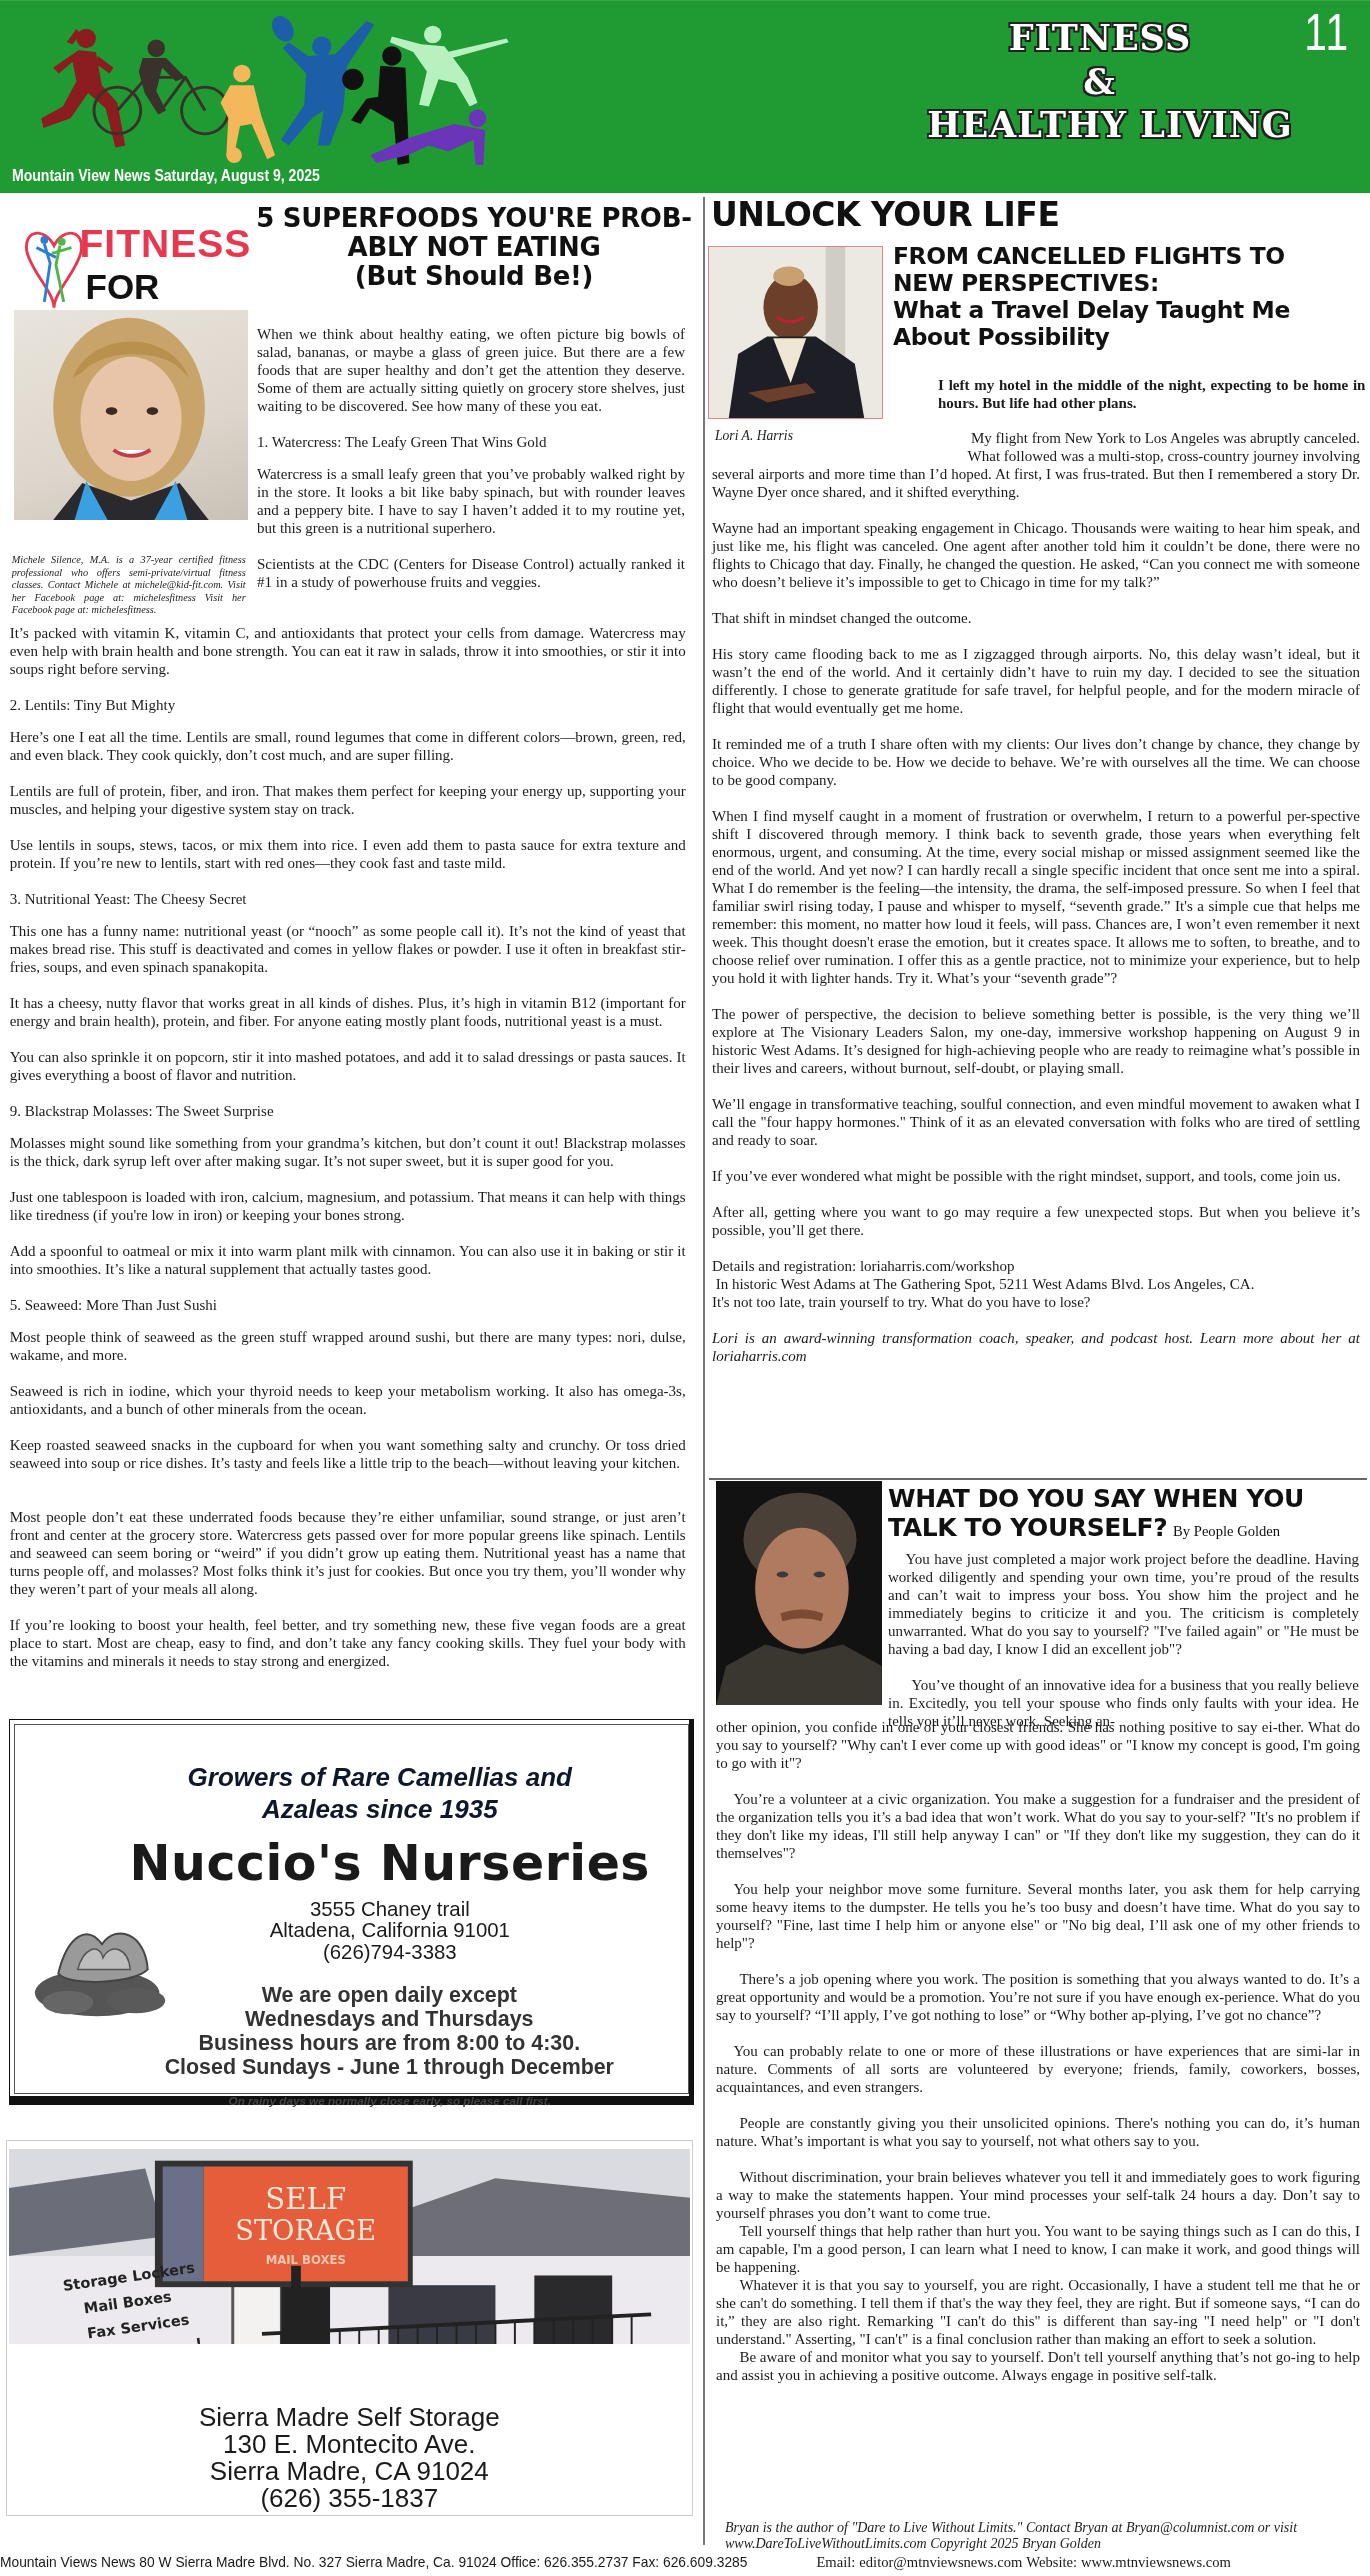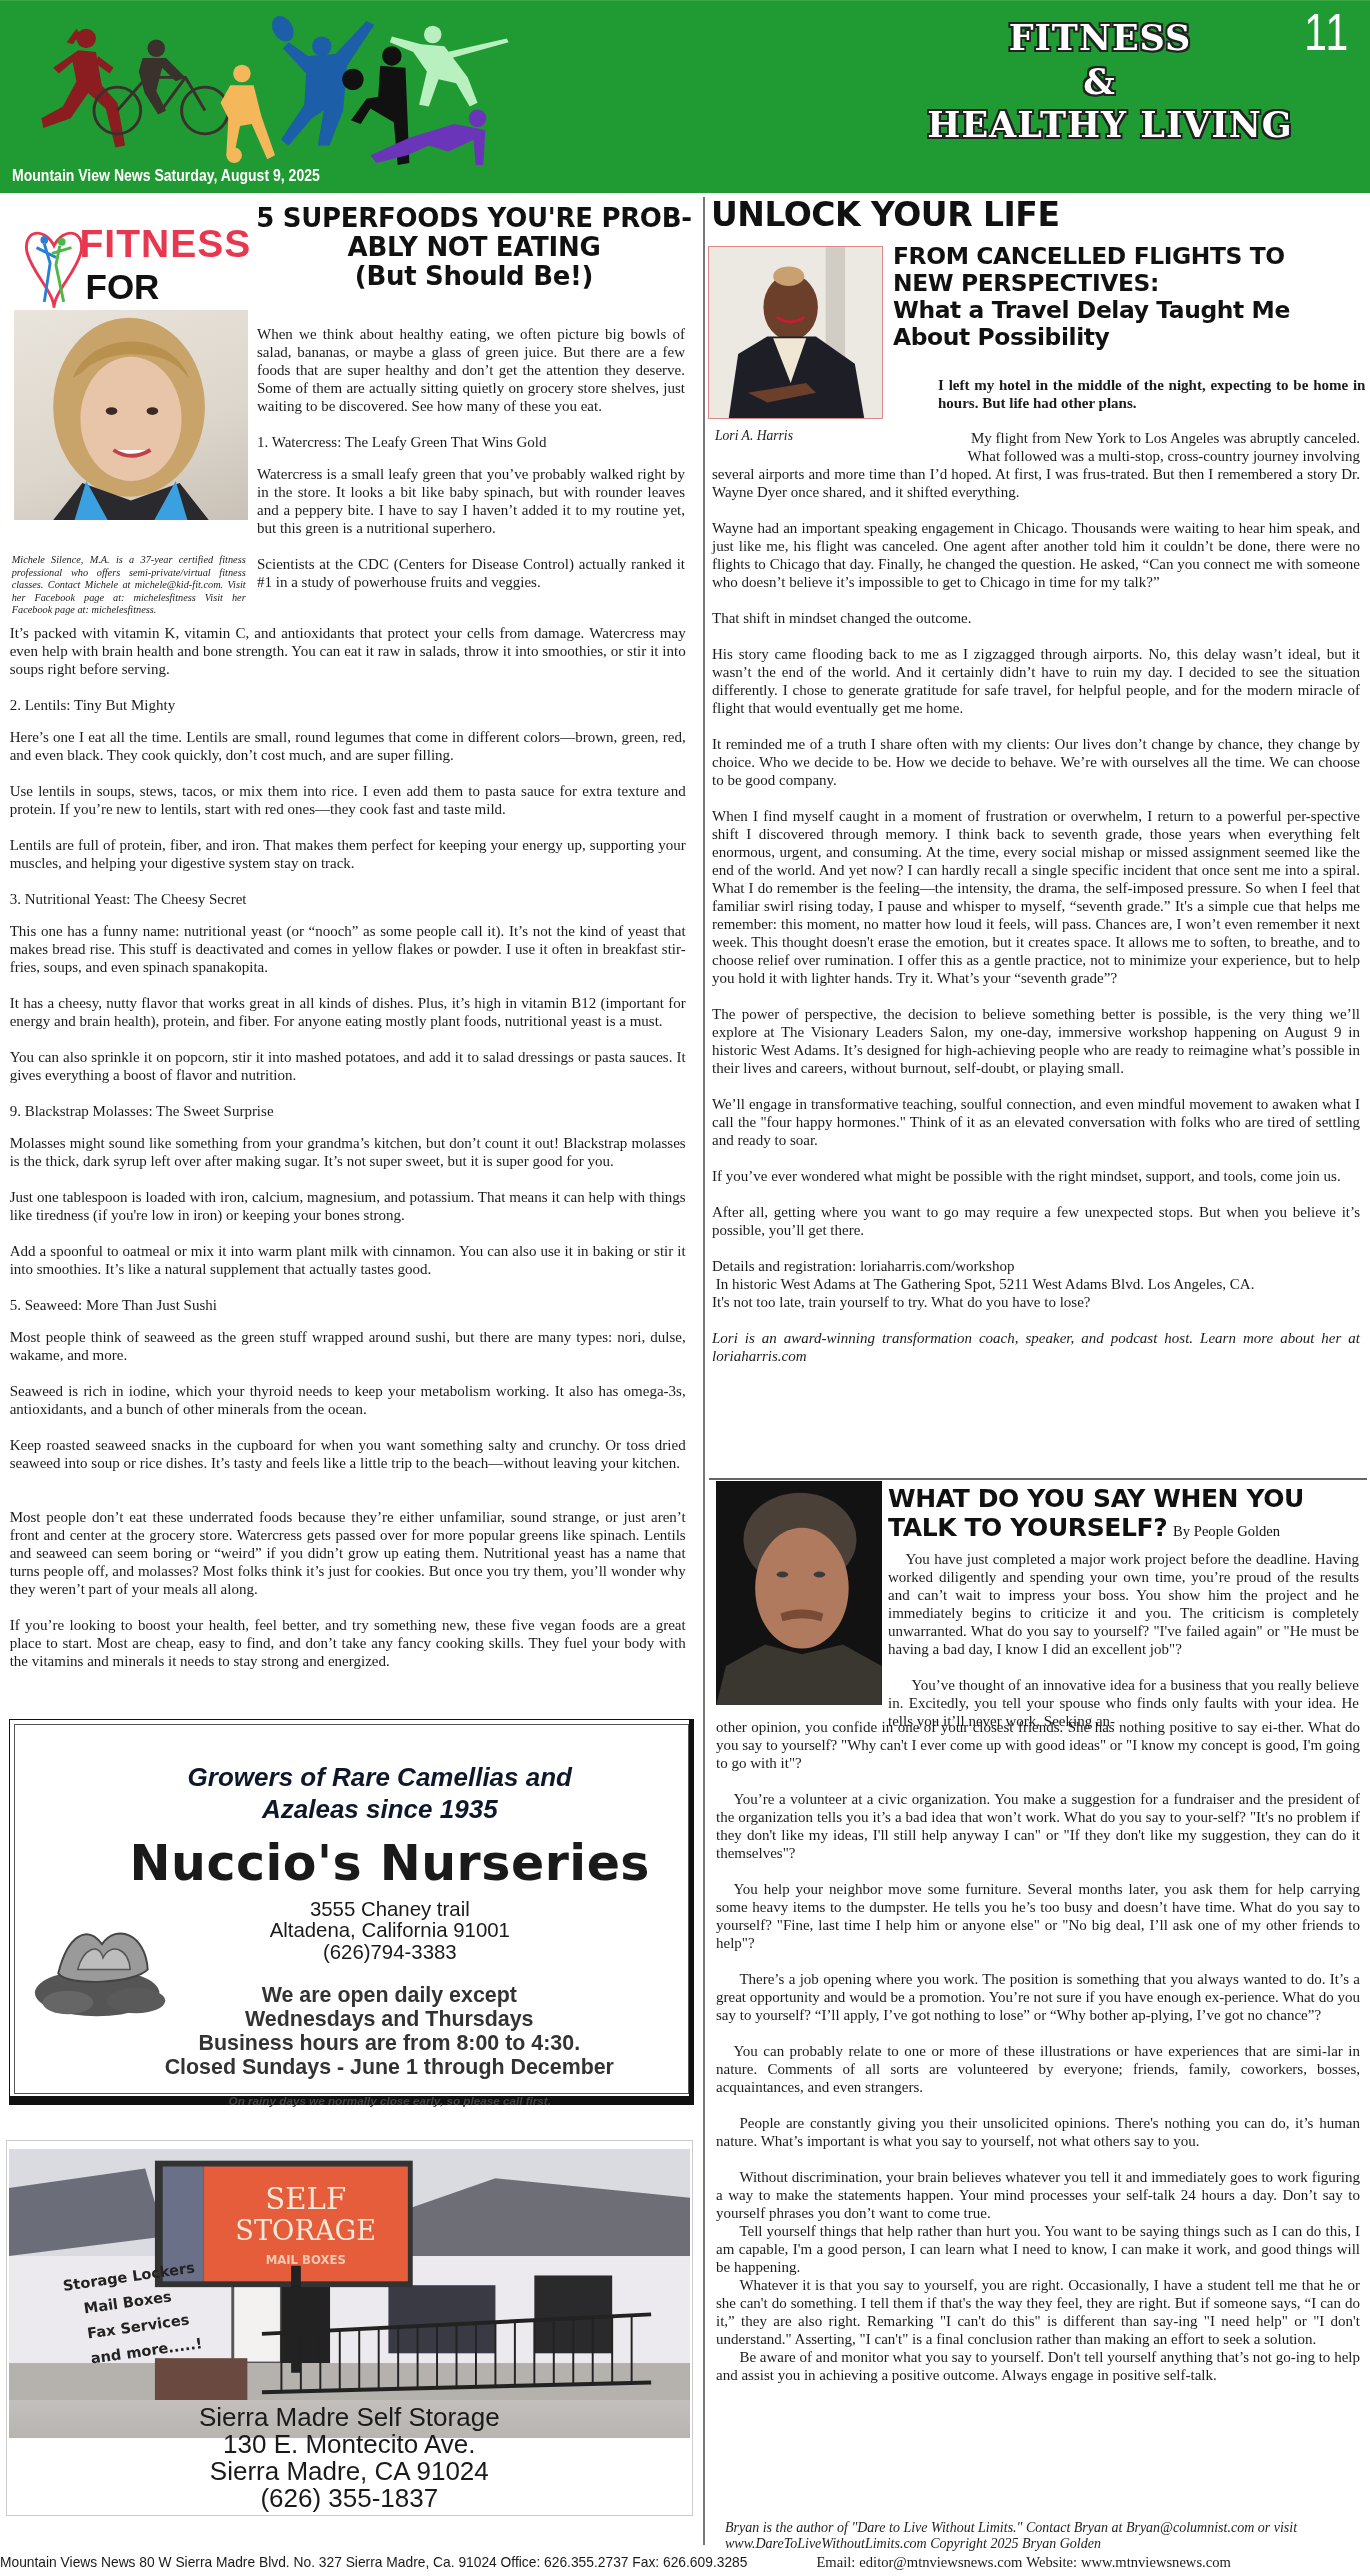--- a/index.html
+++ b/index.html
@@ -44,21 +44,21 @@
   .ad-nuccio .right-bar { position: absolute; top: 0; bottom: 0; right: 0; width: 3.9px; background: #111; }
   .ad-nuccio .t { position: absolute; width: 100%; text-align: center; font-family: "Liberation Sans", sans-serif; color: #1a1a1a; }
   .ad-nuccio .tag { left: 78px; width: 584px; font-weight: bold; font-style: italic; font-size: 26px; line-height: 32px; top: 41px; color: #0f172a; }
   .ad-nuccio .name { left: 78px; width: 604px; top: 115px; font-weight: bold; font-size: 49px; font-family: "DejaVu Sans", sans-serif; letter-spacing: 0.5px; }
   .ad-nuccio .addr { left: 156px; width: 448px; top: 179px; font-size: 20.4px; line-height: 21.4px; }
   .ad-nuccio .hours { left: 107px; width: 545px; top: 263px; font-size: 21.4px; line-height: 24px; font-weight: bold; color: #333; }
   .ad-nuccio .rain { left: 88px; width: 584px; top: 374px; font-size: 11.7px; font-style: italic; font-weight: bold; color: #444; }
   .ad-nuccio .flower { position: absolute; left: 19.5px; top: 195px; width: 146px; height: 107px; }
 
   .ad-storage { position: absolute; left: 5.8px; top: 2140px; width: 687px; height: 376px; border: 1px solid #ccc; background: #fff; }
-  .ad-storage .photo { position: absolute; left: 1.9px; top: 7.8px; width: 681px; height: 289px; background: linear-gradient(180deg, #d5d7dc 0%, #e6e5e8 40%, #b8b4b0 100%); overflow: hidden; }
+  .ad-storage .photo { position: absolute; left: 1.9px; top: 7.8px; width: 681px; height: 195px; background: linear-gradient(180deg, #d5d7dc 0%, #e6e5e8 40%, #b8b4b0 100%); overflow: hidden; }
   .ad-storage .lines { position: absolute; left: 0; top: 263px; width: 100%; text-align: center; font-family: "Liberation Sans", sans-serif; font-size: 26px; line-height: 27px; color: #1a1a1a; }
 
   
   .footer { position: absolute; left: 0; top: 2553px; width: 1371px; height: 23.4px; white-space: nowrap; }
   .footer .sans { font-family: "Liberation Sans", sans-serif; font-size: 15px; transform: scaleX(0.92); transform-origin: left top; display: inline-block; }
   .footer .serif { font-family: "Liberation Serif", serif; font-size: 14.6px; }
 
   
   .unlock-title { position: absolute; left: 711px; top: 195px; font-family: "DejaVu Sans", sans-serif; font-weight: bold; font-size: 33px; color: #111; letter-spacing: -0.5px; }
   .photo-lori { position: absolute; left: 708px; top: 246px; width: 175px; height: 173px; border: 1px solid #d88; background: linear-gradient(90deg, #e8e4de 0%, #f1eeea 60%, #d8d3cb 100%); overflow: hidden; }
@@ -185,22 +185,22 @@
     <p>When we think about healthy eating, we often picture big bowls of salad, bananas, or maybe a glass of green juice. But there are a few foods that are super healthy and don’t get the attention they deserve. Some of them are actually sitting quietly on grocery store shelves, just waiting to be discovered. See how many of these you eat.</p>
     <p class="nomb">1. Watercress: The Leafy Green That Wins Gold</p>
     <p>Watercress is a small leafy green that you’ve probably walked right by in the store. It looks a bit like baby spinach, but with rounder leaves and a peppery bite. I have to say I haven’t added it to my routine yet, but this green is a nutritional superhero.</p>
     <p class="nomb">Scientists at the CDC (Centers for Disease Control) actually ranked it #1 in a study of powerhouse fruits and veggies.</p>
   </div>
 
   <div class="body-left lb-main">
     <p>It’s packed with vitamin K, vitamin C, and antioxidants that protect your cells from damage. Watercress may even help with brain health and bone strength.  You can eat it raw in salads, throw it into smoothies, or stir it into soups right before serving.</p>
     <p class="nomb">2. Lentils: Tiny But Mighty</p>
     <p>Here’s one I eat all the time. Lentils are small, round legumes that come in different colors—brown, green, red, and even black. They cook quickly, don’t cost much, and are super filling.</p>
+    <p>Lentils are full of protein, fiber, and iron. That makes them perfect for keeping your energy up, supporting your muscles, and helping your digestive system stay on track.</p>
     <p>Use lentils in soups, stews, tacos, or mix them into rice. I even add them to pasta sauce for extra texture and protein. If you’re new to lentils, start with red ones—they cook fast and taste mild.</p>
-    <p>Lentils are full of protein, fiber, and iron. That makes them perfect for keeping your energy up, supporting your muscles, and helping your digestive system stay on track.</p>
     <p class="nomb">3. Nutritional Yeast: The Cheesy Secret</p>
     <p>This one has a funny name: nutritional yeast (or “nooch” as some people call it). It’s not the kind of yeast that makes bread rise. This stuff is deactivated and comes in yellow flakes or powder. I use it often in breakfast stir-fries, soups, and even spinach spanakopita.</p>
     <p>It has a cheesy, nutty flavor that works great in all kinds of dishes. Plus, it’s high in vitamin B12 (important for energy and brain health), protein, and fiber. For anyone eating mostly plant foods, nutritional yeast is a must.</p>
     <p>You can also sprinkle it on popcorn, stir it into mashed potatoes, and add it to salad dressings or pasta sauces. It gives everything a boost of flavor and nutrition.</p>
     <p class="nomb">9. Blackstrap Molasses: The Sweet Surprise</p>
     <p>Molasses might sound like something from your grandma’s kitchen, but don’t count it out! Blackstrap molasses is the thick, dark syrup left over after making sugar. It’s not super sweet, but it is super good for you.</p>
     <p>Just one tablespoon is loaded with iron, calcium, magnesium, and potassium. That means it can help with things like tiredness (if you're low in iron) or keeping your bones strong.</p>
     <p>Add a spoonful to oatmeal or mix it into warm plant milk with cinnamon. You can also use it in baking or stir it into smoothies. It’s like a natural supplement that actually tastes good.</p>
     <p class="nomb">5. Seaweed: More Than Just Sushi</p>
     <p>Most people think of seaweed as the green stuff wrapped around sushi, but there are many types: nori, dulse, wakame, and more.</p>

